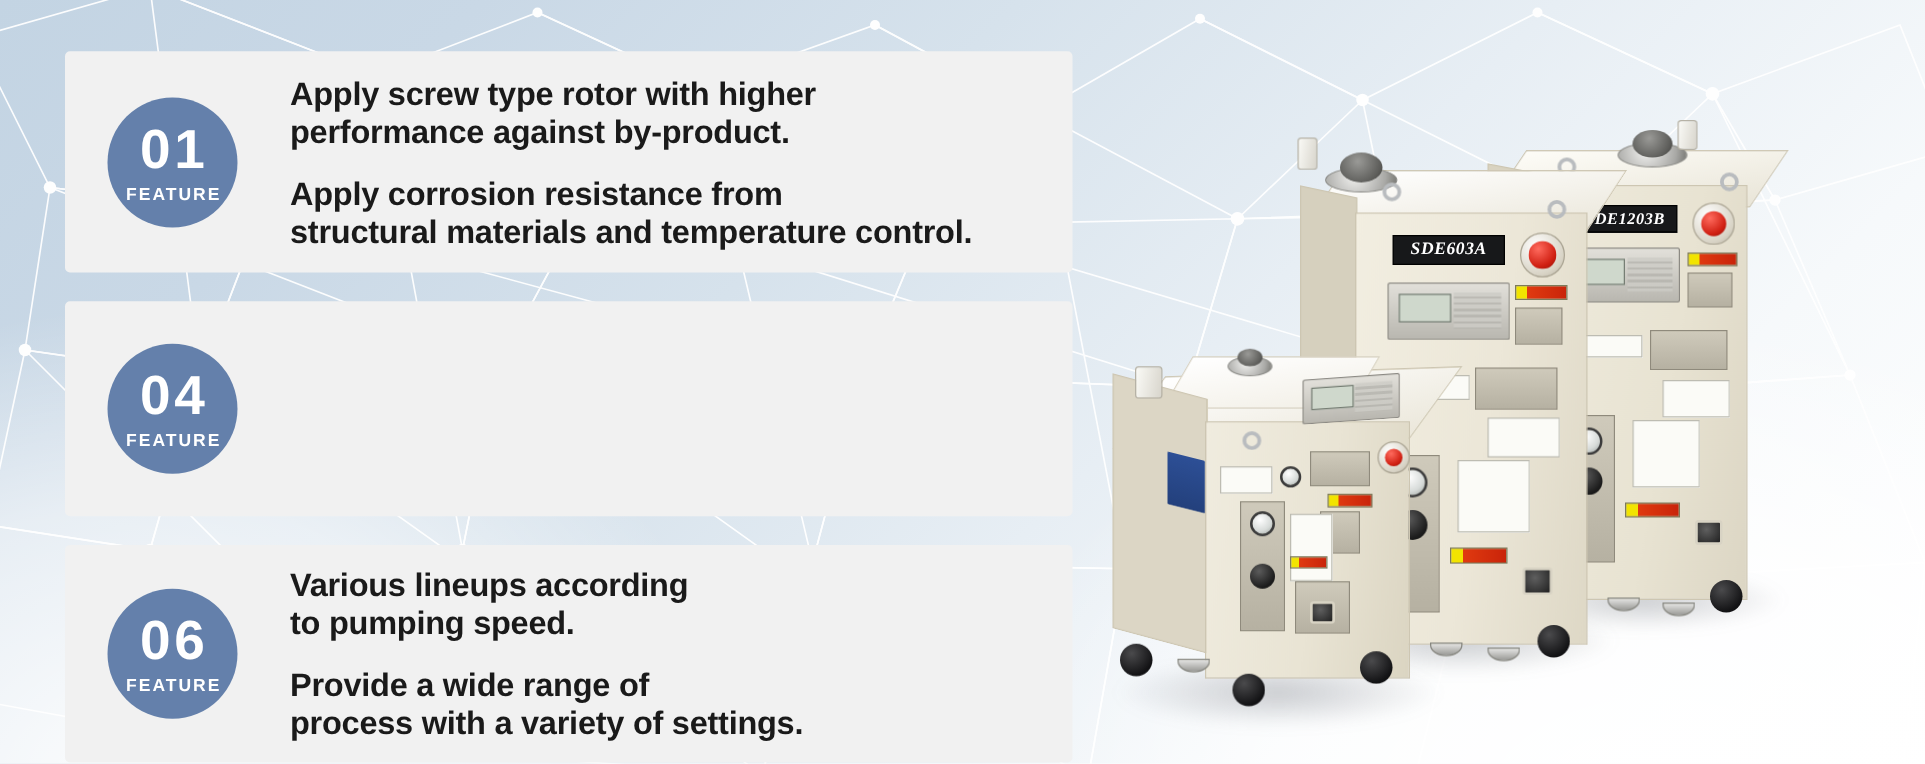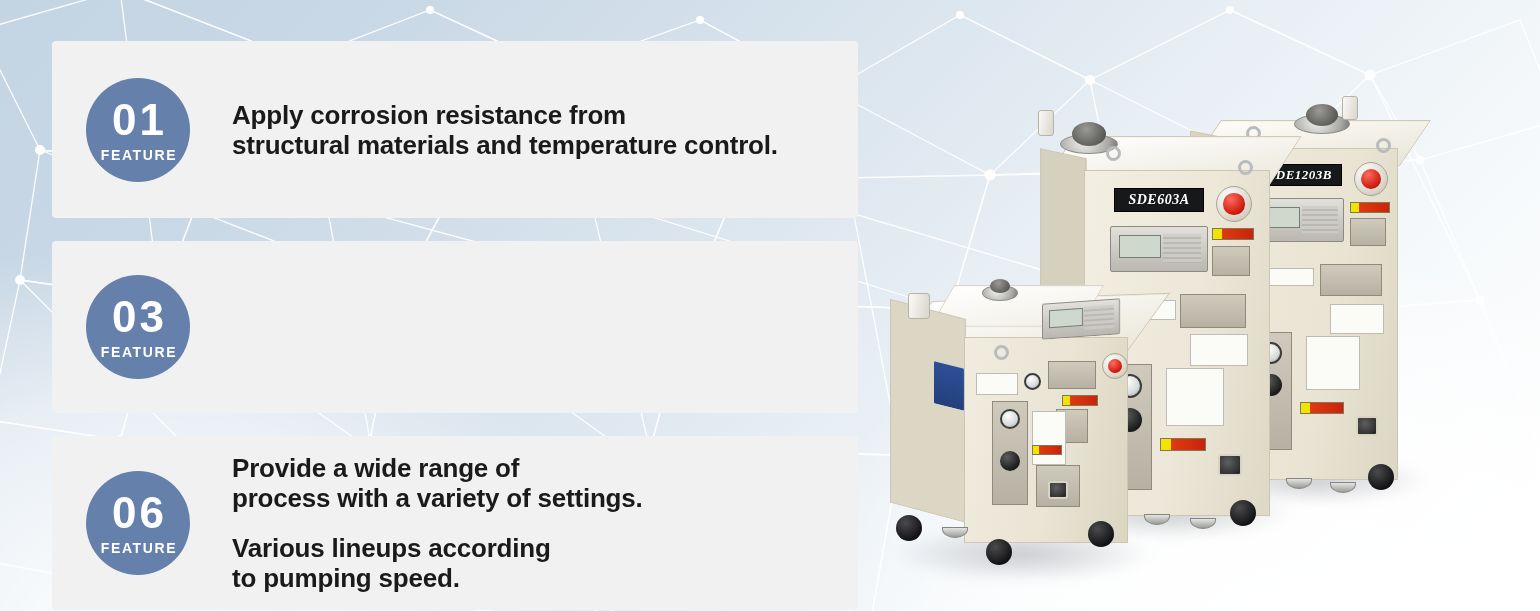--- a/index.html
+++ b/index.html
@@ -534,39 +534,41 @@
   </div>
 
   <div id="features">
 
     <div class="feature-card card-01">
       <div class="badge">
         <span class="badge-num">01</span>
         <span class="badge-label">FEATURE</span>
       </div>
       <div class="card-text">
+        <p class="para">Apply screw type rotor with higher
+performance against by-product.</p>
         <p class="para">Apply corrosion resistance from
 structural materials and temperature control.</p>
       </div>
     </div>
 
     <div class="feature-card card-02">
       <div class="badge">
-        <span class="badge-num">03</span>
+        <span class="badge-num">04</span>
         <span class="badge-label">FEATURE</span>
       </div>
     </div>
 
     <div class="feature-card card-03">
       <div class="badge">
         <span class="badge-num">06</span>
         <span class="badge-label">FEATURE</span>
       </div>
       <div class="card-text">
+        <p class="para">Various lineups according
+to pumping speed.</p>
         <p class="para">Provide a wide range of
 process with a variety of settings.</p>
-        <p class="para">Various lineups according
-to pumping speed.</p>
       </div>
     </div>
 
   </div>
 </div>
 
 </body></html>

